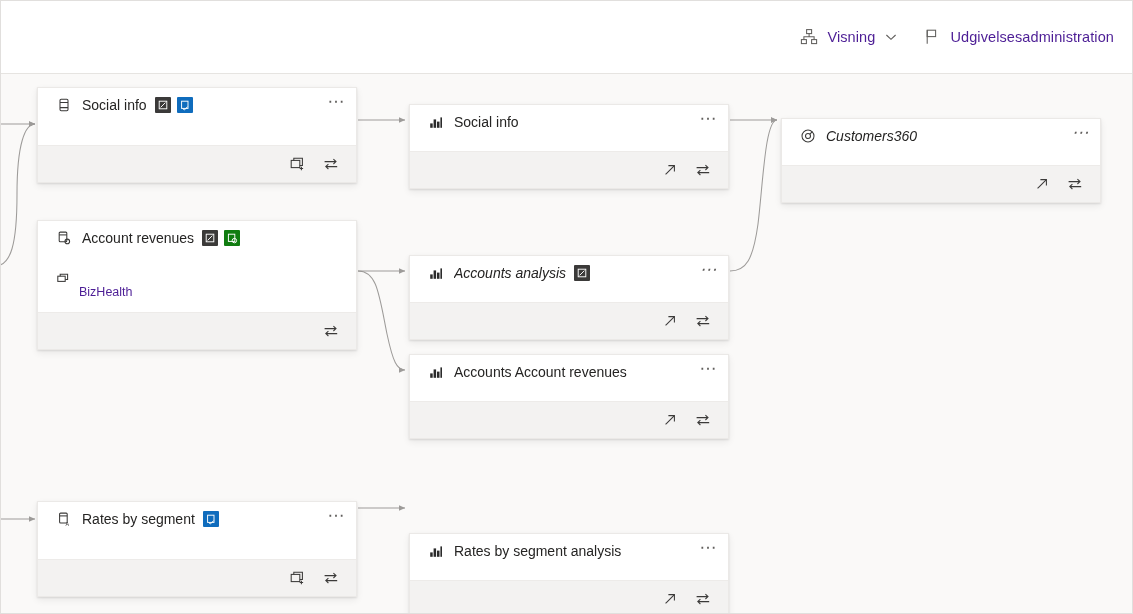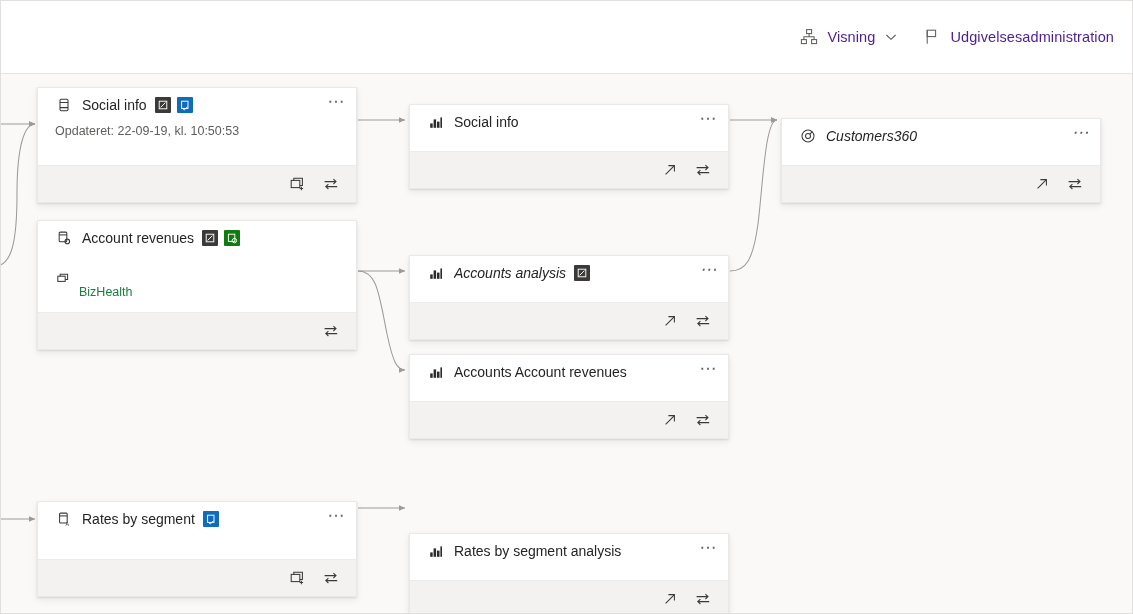--- a/index.html
+++ b/index.html
@@ -185,21 +185,21 @@
   .subrow .sub-icon {
     display: inline-flex;
     align-items: center;
     justify-content: center;
     width: 16px;
     height: 16px;
     margin-right: 8px;
     flex: 0 0 16px;
   }
   .sub-link {
-    color: #15803d;
+    color: #4c1d95;
     cursor: pointer;
     white-space: nowrap;
     margin-top: 28px;
   }
 
   .card-foot {
     border-top: 1px solid #edebe9;
     background: #f3f2f1;
     height: 37px;
     display: flex;
@@ -325,23 +325,20 @@
                 <g fill="none" stroke="#ffffff" stroke-width="0.95">
                   <rect x="2.6" y="2.2" width="6.4" height="7.2"></rect>
                   <path d="M4 9.8 5.4 11 8.6 7.6"></path>
                 </g>
               </svg>
             </span>
           </span>
           <span class="spacer"></span>
           <span class="ellipsis">⋯</span>
         </div>
-        <div class="meta">
-          <span>Opdateret: 22-09-19, kl. 10:50:53</span>
-        </div>
         <div style="height:24px"></div>
       </div>
       <div class="card-foot">
         <span class="foot-btn">
           <svg width="18" height="18" viewBox="0 0 18 18">
             <g fill="none" stroke="#3b3a39" stroke-width="1.05">
               <rect x="2.2" y="5.4" width="8.6" height="7.2"></rect>
               <path d="M4.8 5.4V3.2h8.6v7.2h-2.6"></path>
               <path d="M12.4 11.8v3.4M10.7 13.5h3.4"></path>
             </g>

